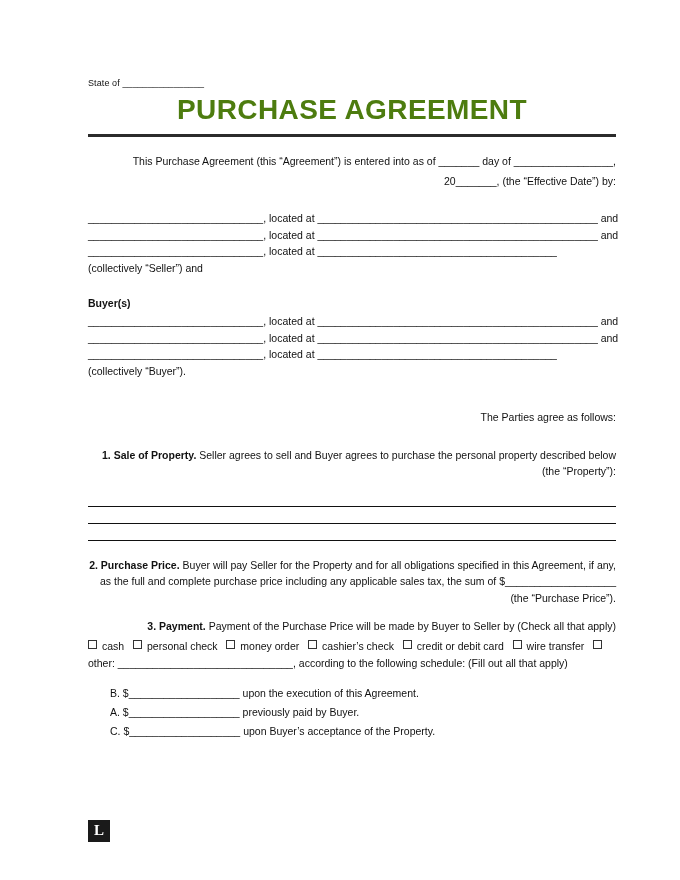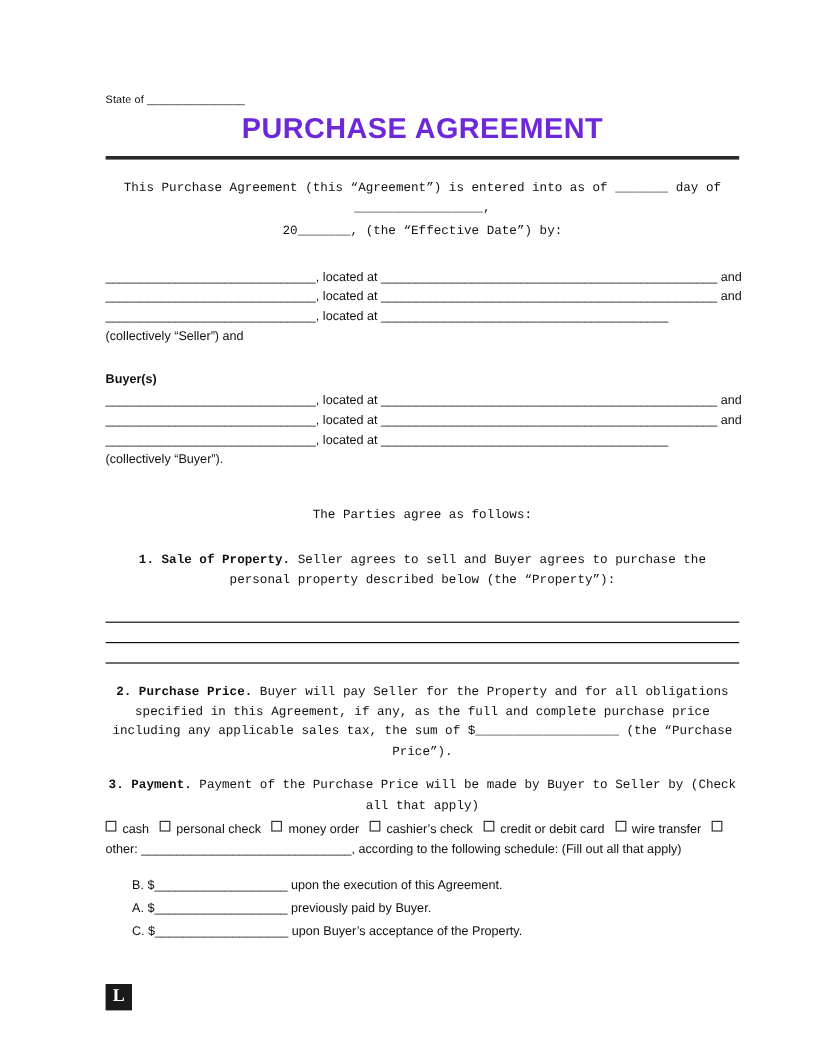--- a/index.html
+++ b/index.html
@@ -24,36 +24,35 @@
     margin-left: 12px;
   }
   .state-line {
     font-size: 9px;
     letter-spacing: 0.1px;
     color: #111;
     margin: 0 0 6px 0;
   }
   .doc-title {
     text-align: center;
-    font-size: 24px;
+    font-size: 28px;
     font-weight: bold;
     letter-spacing: 0.4px;
     margin: 4px 0 8px 0;
-    color: #6d28d9;
+    color: #4d7c0f;
   }
   .title-rule {
     border-bottom: 3px solid #2b2b2b;
     margin: 0 0 16px 0;
   }
   p, .blk {
     font-size: 10.5px;
     line-height: 16.5px;
     margin: 0 0 12px 0;
-    text-align: center;
-    font-family: Liberation Mono, monospace;
+    text-align: right;
   }
   .tight { margin-bottom: 3px; }
   .sec-head {
     font-size: 10.5px;
     font-weight: bold;
     margin: 0 0 4px 0;
   }
   .party-block { margin-bottom: 12px; }
   .party-line {
     font-size: 10.5px;

